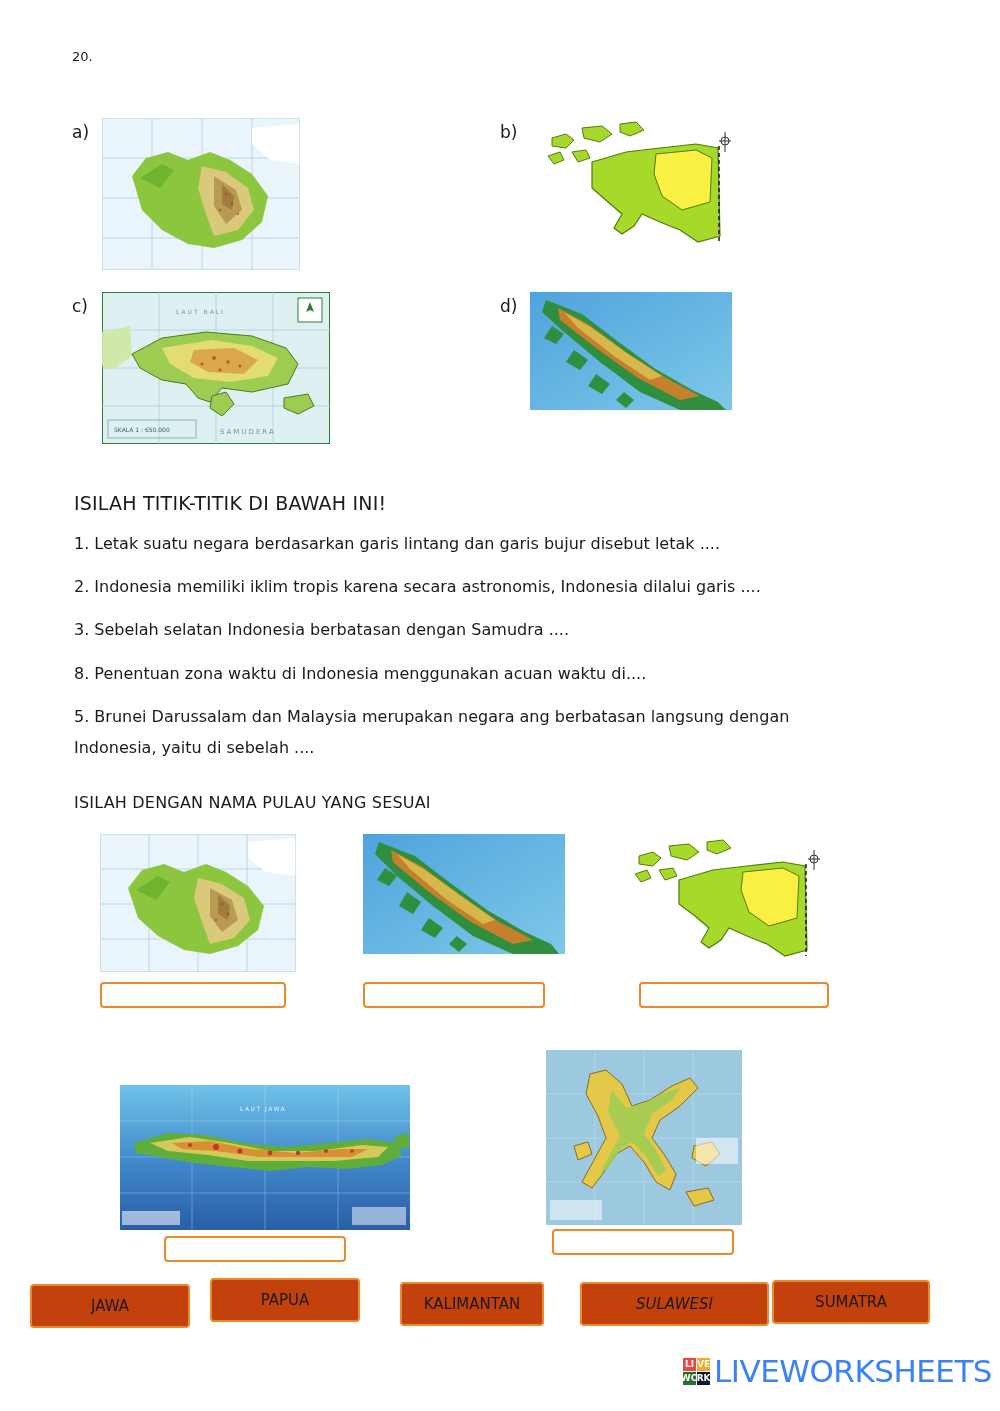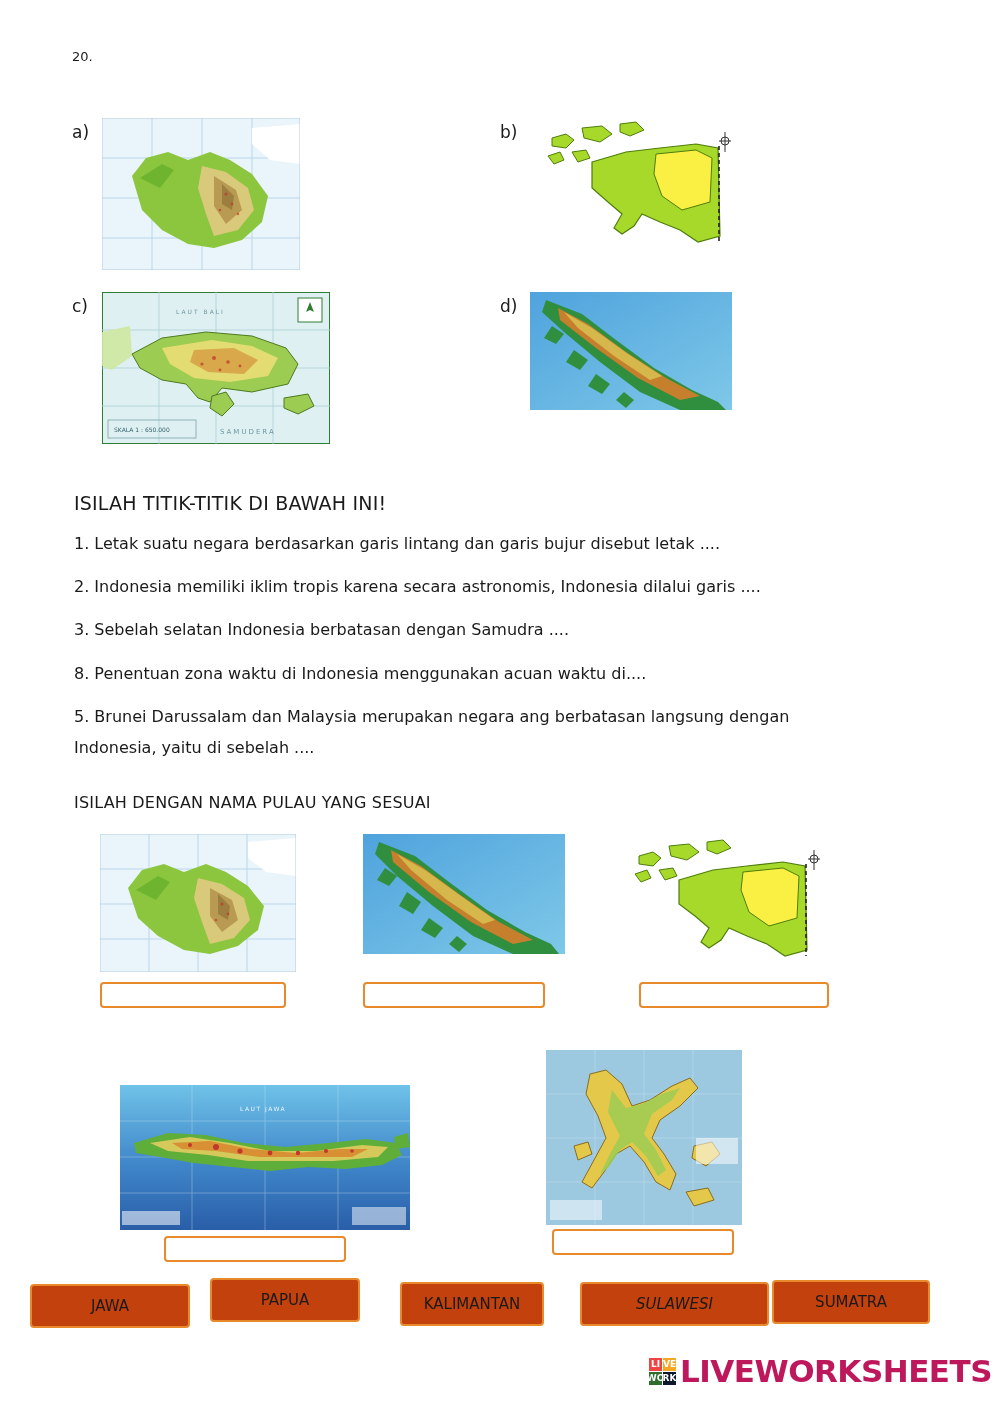--- a/index.html
+++ b/index.html
@@ -143,22 +143,22 @@
     font-size: 9px;
     color: #fff;
     display: flex;
     align-items: center;
     justify-content: center;
     font-weight: bold;
     font-family: "DejaVu Sans", sans-serif;
   }
   .lw-text {
     font-size: 31px;
-    font-weight: bold;
-    color: #be185d;
+    font-weight: normal;
+    color: #3b82f6;
     letter-spacing: -0.5px;
     font-family: "DejaVu Sans", sans-serif;
   }
 </style>
 </head>
 <body>
 
 <div class="q20">
   <div class="q20-row">
     <div class="q20-num">20.</div>

